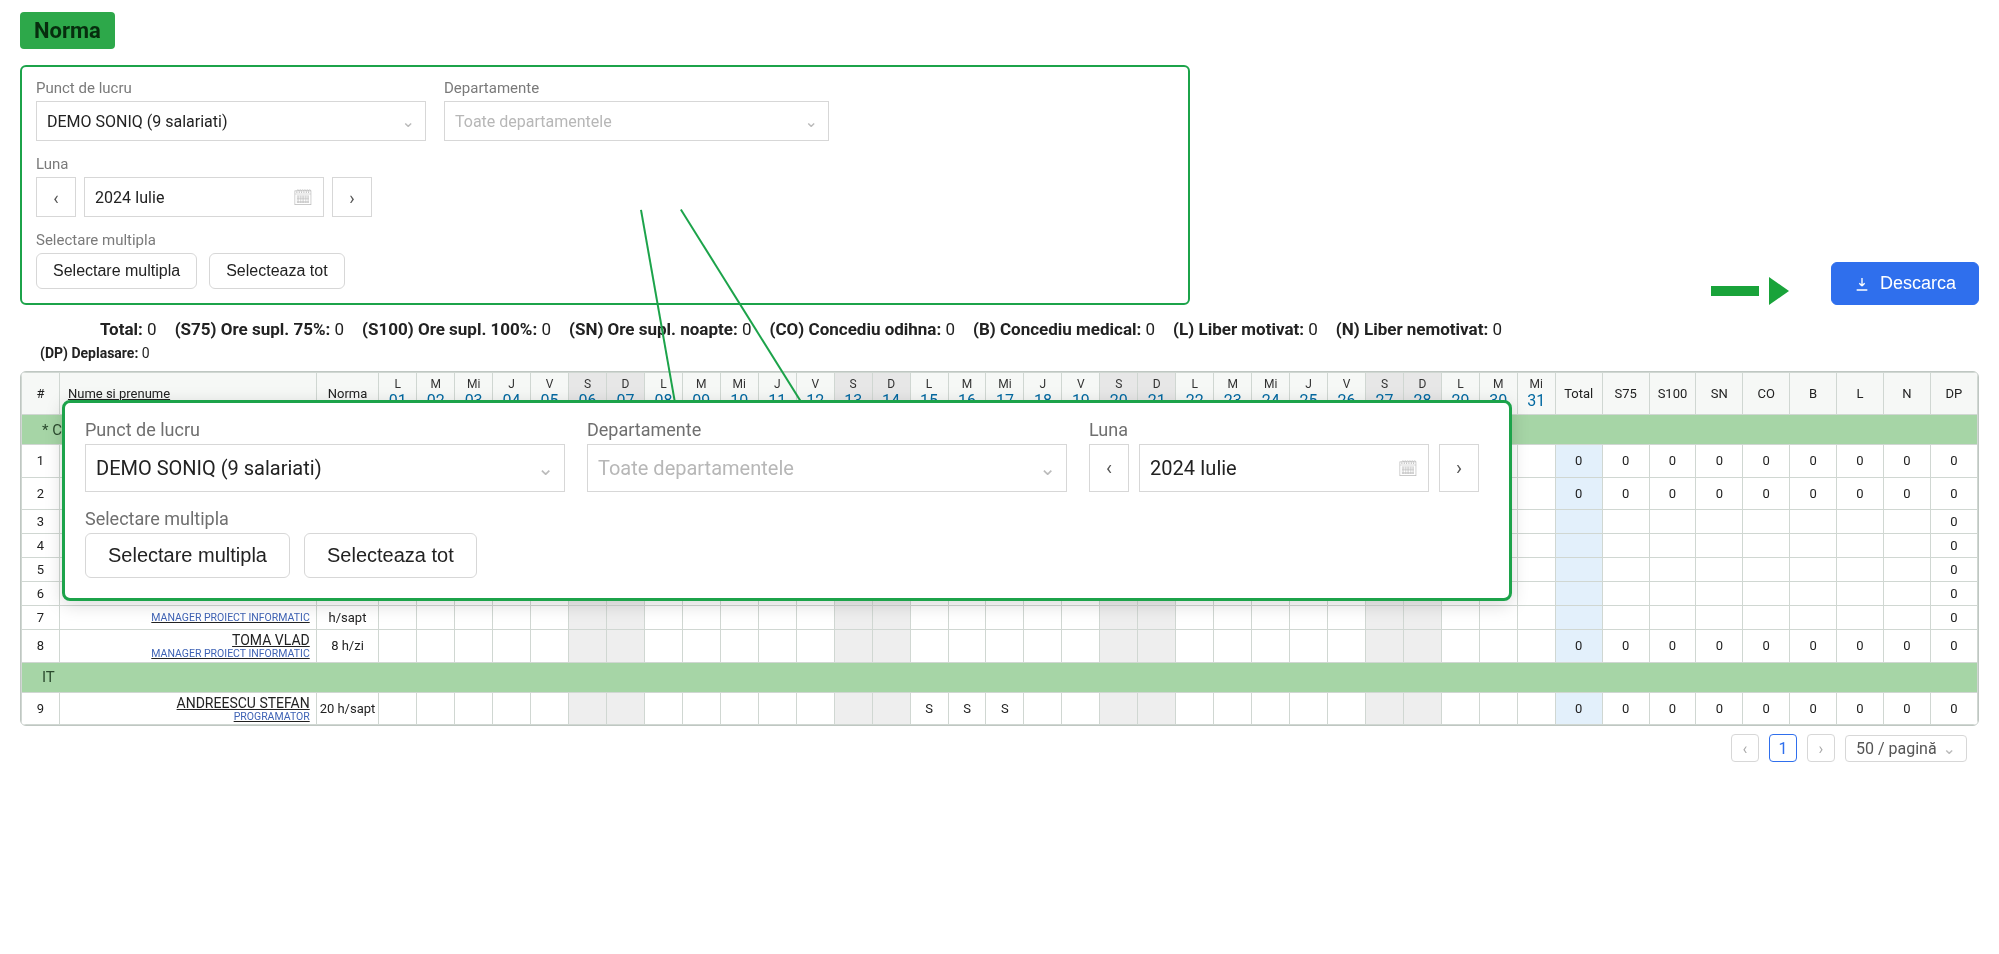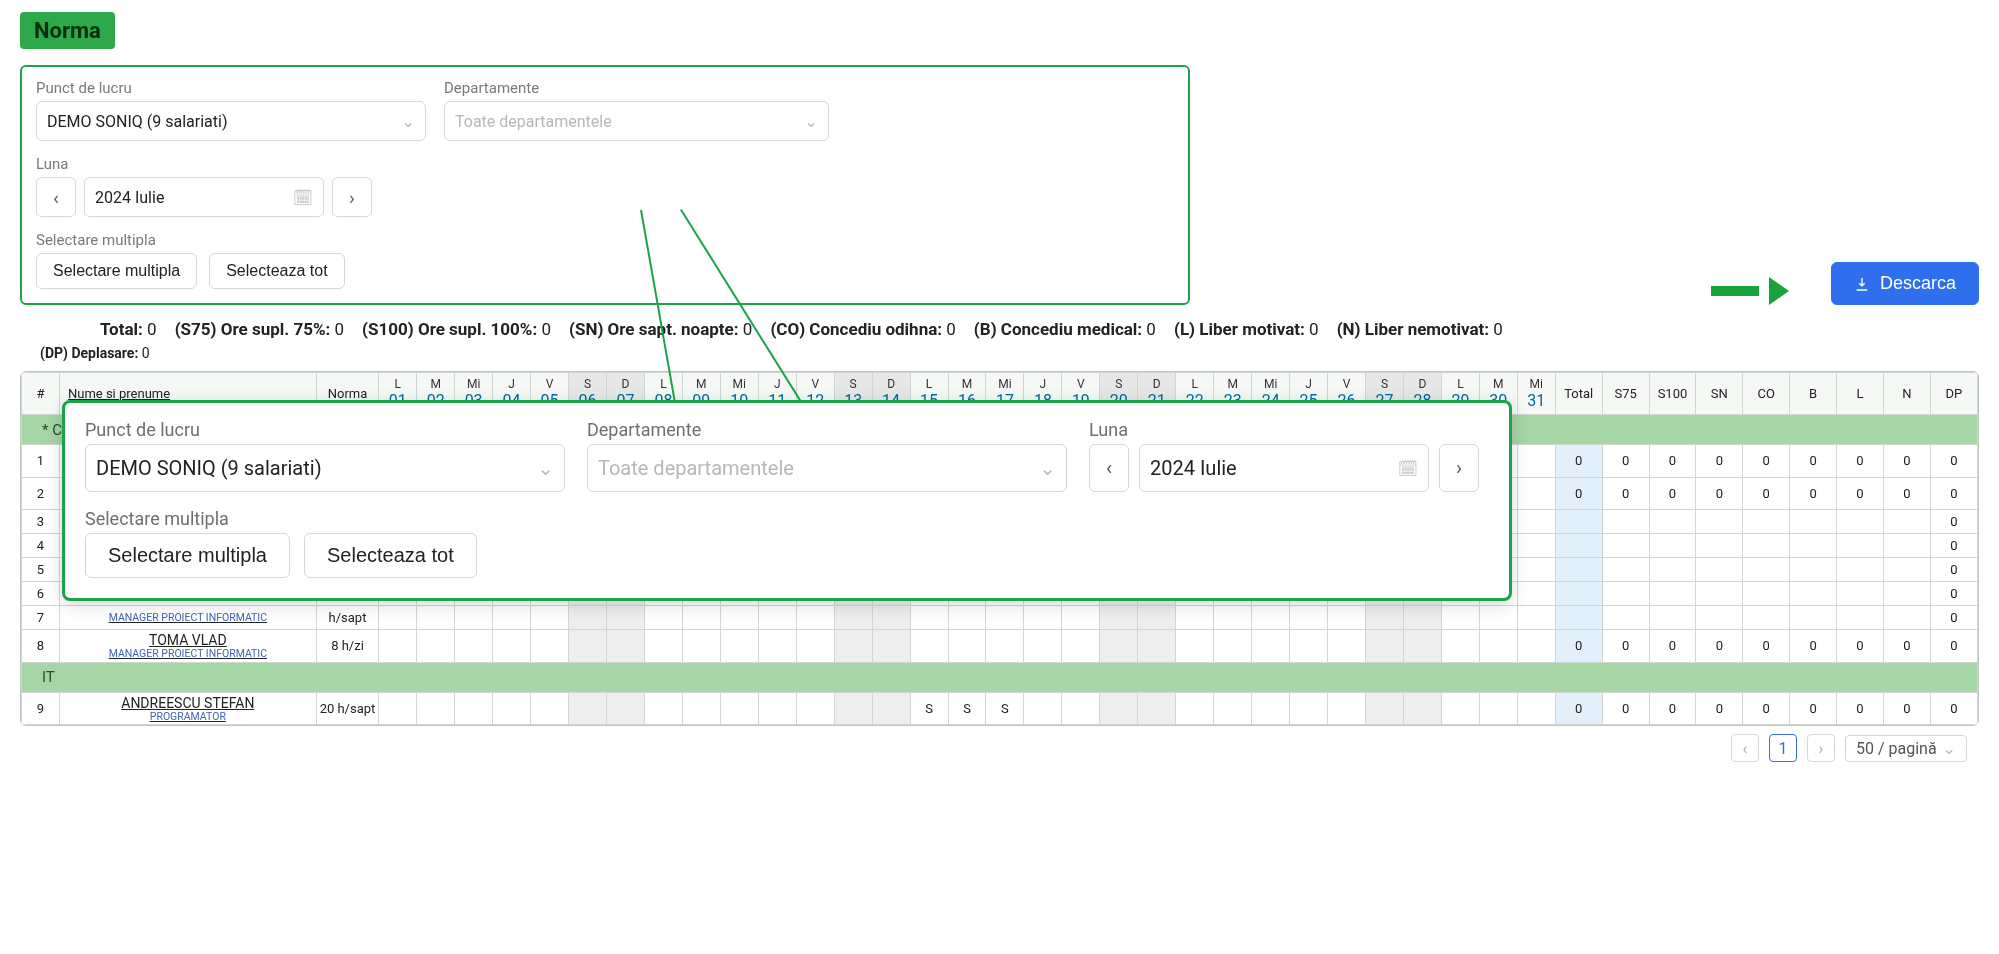--- a/index.html
+++ b/index.html
@@ -28,21 +28,21 @@
   padding: 12px 14px 14px 14px;
   width: 1170px;
   display: flex;
   flex-wrap: wrap;
   gap: 14px 18px;
 }
 .fcol { display: flex; flex-direction: column; gap: 4px; }
 .flabel { color: #7a7a7a; font-size: 15px; }
 .fselect, .finput, .fbtn-icon {
   border: 1px solid #d7d7d7;
-  border-radius: 6px;
+  border-radius: 0;
   height: 40px;
   background: #fff;
   color: #222;
   font-size: 16px;
   padding: 0 10px;
   display: flex;
   align-items: center;
   justify-content: space-between;
   gap: 10px;
 }
@@ -125,21 +125,21 @@
 td.total-cell { background: #e3f0fb; }
 td.wk { background: #eeeeee; }
 tr.group td {
   background: #a6d5a6;
   text-align: left;
   padding-left: 20px;
   color: #2b4a2e;
   font-size: 15px;
   height: 30px;
 }
-td.name-cell { text-align: center; padding: 2px 6px; }
+td.name-cell { text-align: right; padding: 2px 6px; }
 .emp-name { font-size: 14px; color: #222; text-transform: uppercase; }
 .emp-role { font-size: 10.5px; color: #3f63b5; text-transform: uppercase; line-height: 1.1; }
 
 .overlay {
   position: absolute;
   left: 62px;
   top: 400px;
   width: 1450px;
   border: 3px solid #1ca34a;
   border-radius: 8px;
@@ -240,21 +240,21 @@
         <path d="M12 3v12m0 0l-4-4m4 4l4-4M4 21h16"></path>
       </svg>
     <span>Descarca</span>
   </button>
 </div>
 
 <div class="totals-line" id="totals-line">
     <span class="seg"><b>Total:</b> 0</span>
     <span class="seg"><b>(S75) Ore supl. 75%:</b> 0</span>
     <span class="seg"><b>(S100) Ore supl. 100%:</b> 0</span>
-    <span class="seg"><b>(SN) Ore sapt. noapte:</b> 0</span>
+    <span class="seg"><b>(SN) Ore supl. noapte:</b> 0</span>
     <span class="seg"><b>(CO) Concediu odihna:</b> 0</span>
     <span class="seg"><b>(B) Concediu medical:</b> 0</span>
     <span class="seg"><b>(L) Liber motivat:</b> 0</span>
     <span class="seg"><b>(N) Liber nemotivat:</b> 0</span>
   </div>
 <div class="totals-line2">
   <b>(DP) Deplasare:</b> <span>0</span>
 </div>
 
 <div class="grid">

